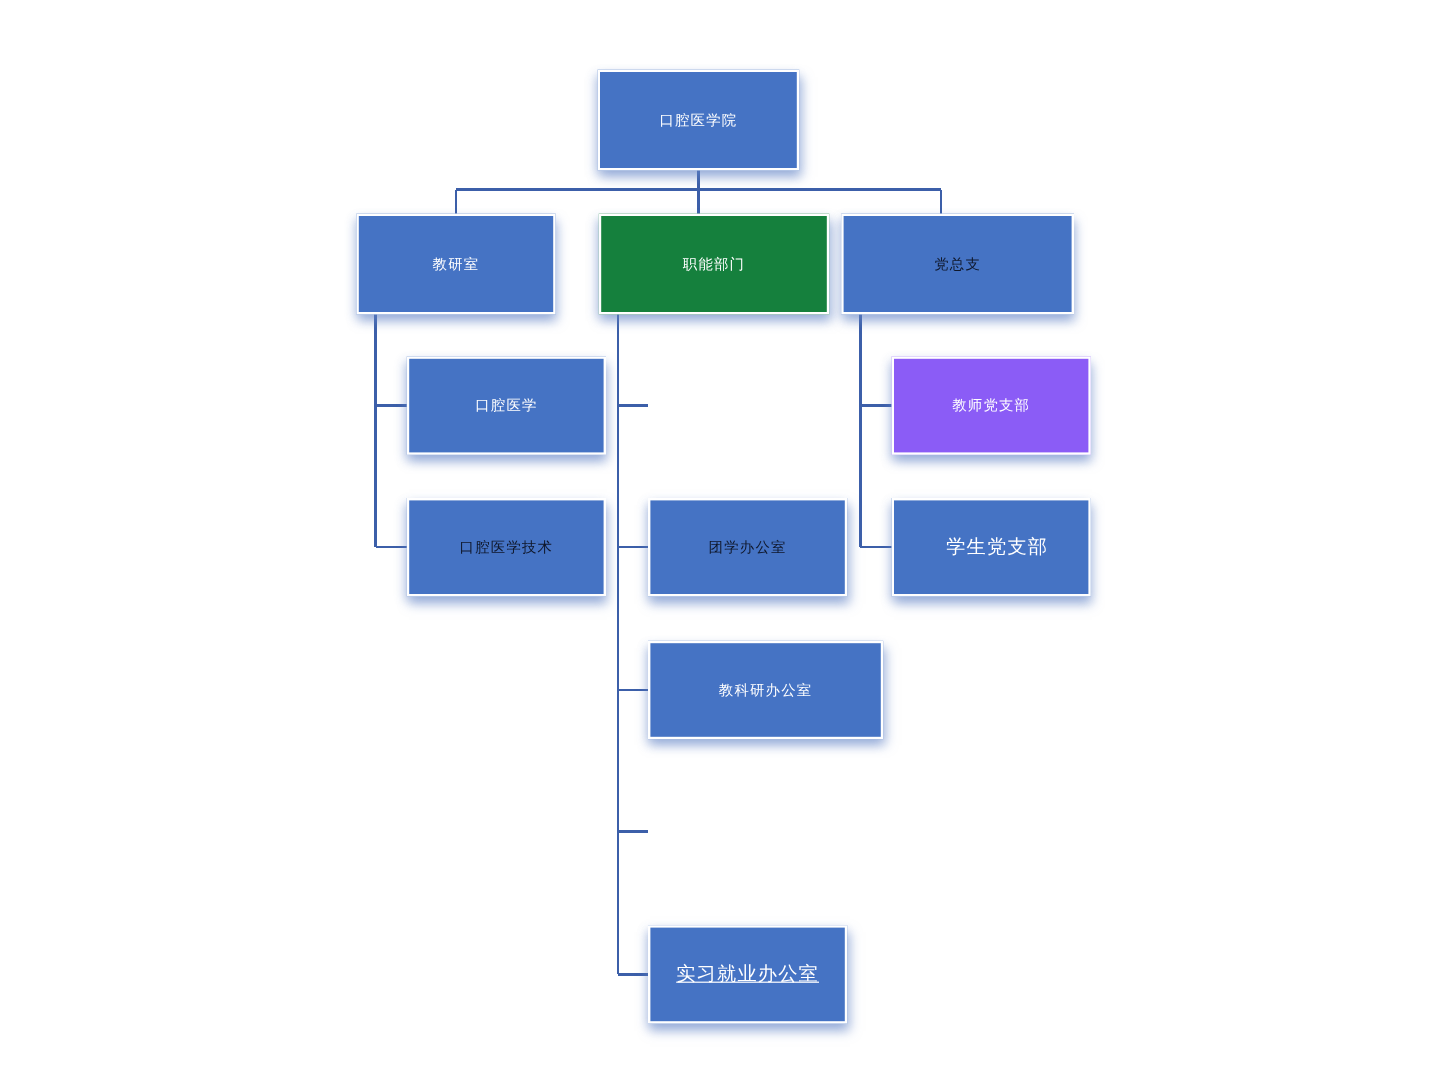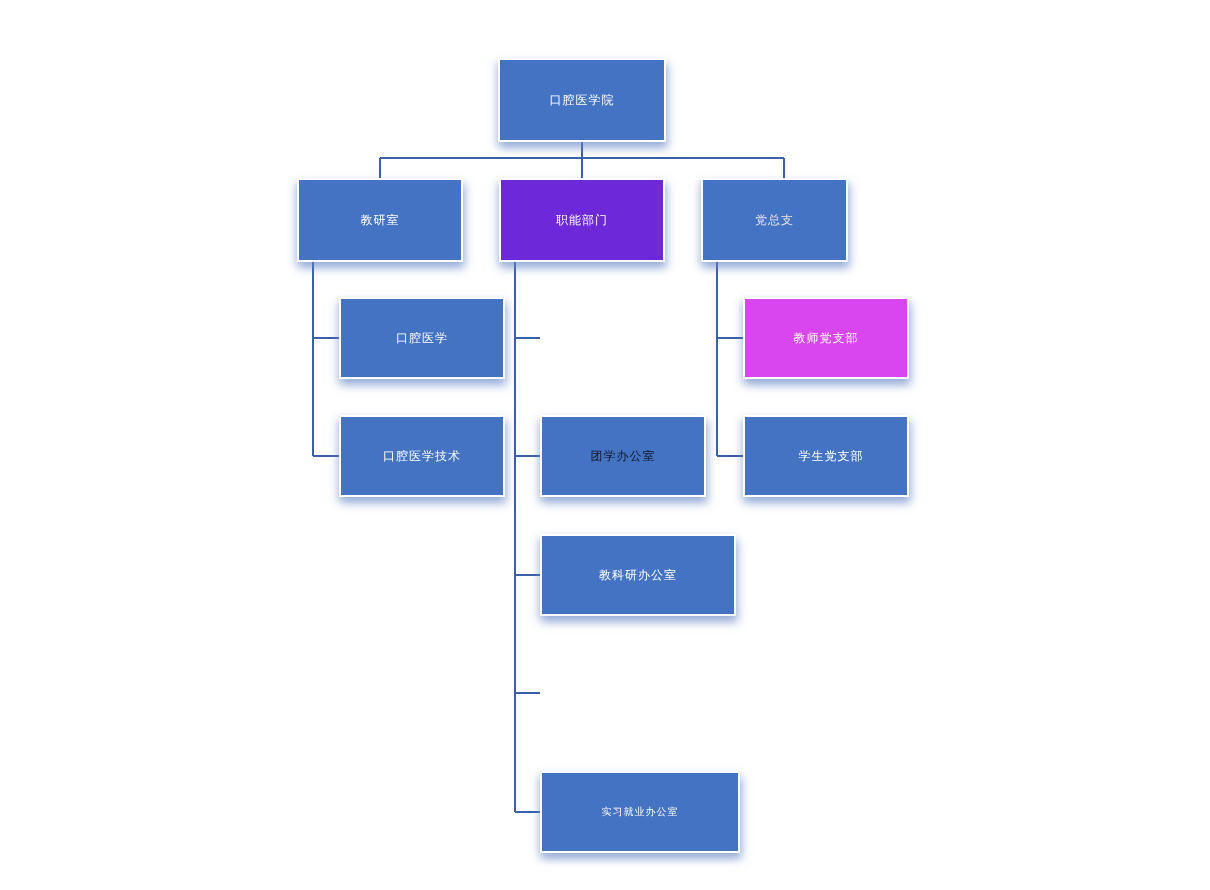--- a/index.html
+++ b/index.html
@@ -40,22 +40,22 @@
 </style>
 </head>
 <body>
 
 <div class="canvas" style="background: rgb(255, 255, 255);">
     <svg width="1210" height="890" class="connectors">
       <path d="M582 142 L582 158 M380 158 L784 158 M380 158 L380 178 M582 158 L582 178 M784 158 L784 178 M313 262 L313 456 M313 338 L339 338 M313 456 L339 456 M515 262 L515 812 M515 338 L540 338 M515 456 L540 456 M515 575 L540 575 M515 693 L540 693 M515 812 L540 812 M717 262 L717 456 M717 338 L743 338 M717 456 L743 456" fill="none" stroke="#3C5FA9" stroke-width="2" shape-rendering="crispEdges"></path>
     </svg>
     <div class="node lv1" style="left: 498px; top: 58px; width: 168px; height: 84px; background: rgb(69, 115, 196); border-color: rgb(255, 255, 255); color: rgb(255, 255, 255); font-size: 12px;">口腔医学院</div>
     <div class="node lv2" style="left: 297px; top: 178px; width: 166px; height: 84px; background: rgb(69, 115, 196); border-color: rgb(255, 255, 255); color: rgb(255, 255, 255); font-size: 12px; text-align: right;">教研室</div>
-    <div class="node lv2" style="left: 499px; top: 178px; width: 166px; height: 84px; background: #6d28d9; border-color: rgb(255, 255, 255); color: rgb(255, 255, 255); font-size: 12px;">职能部门</div>
-    <div class="node lv2" style="left: 701px; top: 178px; width: 147px; height: 84px; background: rgb(69, 115, 196); border-color: rgb(255, 255, 255); color: #e5e5e5; font-size: 12px;">党总支</div>
+    <div class="node lv2" style="left: 499px; top: 178px; width: 192px; height: 84px; background: #15803d; border-color: rgb(255, 255, 255); color: rgb(255, 255, 255); font-size: 12px;">职能部门</div>
+    <div class="node lv2" style="left: 701px; top: 178px; width: 194px; height: 84px; background: rgb(69, 115, 196); border-color: rgb(255, 255, 255); color: #0f172a; font-size: 12px;">党总支</div>
     <div class="node lv3" style="left: 339px; top: 297px; width: 166px; height: 82px; background: rgb(69, 115, 196); border-color: rgb(255, 255, 255); color: rgb(255, 255, 255); font-size: 12px;">口腔医学</div>
-    <div class="node lv3" style="left: 339px; top: 415px; width: 166px; height: 82px; background: rgb(69, 115, 196); border-color: rgb(255, 255, 255); color: #ffffff; font-size: 12px;">口腔医学技术</div>
+    <div class="node lv3" style="left: 339px; top: 415px; width: 166px; height: 82px; background: rgb(69, 115, 196); border-color: rgb(255, 255, 255); color: #0f172a; font-size: 12px;">口腔医学技术</div>
     <div class="node lv3" style="left: 540px; top: 415px; width: 166px; height: 82px; background: rgb(69, 115, 196); border-color: rgb(255, 255, 255); color: #0f172a; font-size: 12px;">团学办公室</div>
     <div class="node lv3" style="left: 540px; top: 534px; width: 196px; height: 82px; background: rgb(69, 115, 196); border-color: rgb(255, 255, 255); color: rgb(255, 255, 255); font-size: 12px;">教科研办公室</div>
-    <div class="node lv3" style="left: 540px; top: 771px; width: 200px; height: 82px; background: rgb(69, 115, 196); border-color: rgb(255, 255, 255); color: rgb(255, 255, 255); font-size: 10px;">实习就业办公室</div>
-    <div class="node lv3" style="left: 743px; top: 297px; width: 166px; height: 82px; background: #d946ef; border-color: rgb(255, 255, 255); color: rgb(255, 255, 255); font-size: 12px;">教师党支部</div>
-    <div class="node lv3" style="left: 743px; top: 415px; width: 166px; height: 82px; background: rgb(69, 115, 196); border-color: rgb(255, 255, 255); color: rgb(255, 255, 255); font-size: 12px; padding-left: 10px;">学生党支部</div>
+    <div class="node lv3" style="left: 540px; top: 771px; width: 166px; height: 82px; background: rgb(69, 115, 196); border-color: rgb(255, 255, 255); color: rgb(255, 255, 255); font-size: 16px; text-decoration: underline;">实习就业办公室</div>
+    <div class="node lv3" style="left: 743px; top: 297px; width: 166px; height: 82px; background: #8b5cf6; border-color: rgb(255, 255, 255); color: rgb(255, 255, 255); font-size: 12px;">教师党支部</div>
+    <div class="node lv3" style="left: 743px; top: 415px; width: 166px; height: 82px; background: rgb(69, 115, 196); border-color: rgb(255, 255, 255); color: rgb(255, 255, 255); font-size: 16px; padding-left: 10px;">学生党支部</div>
   </div>
 
 </body></html>

